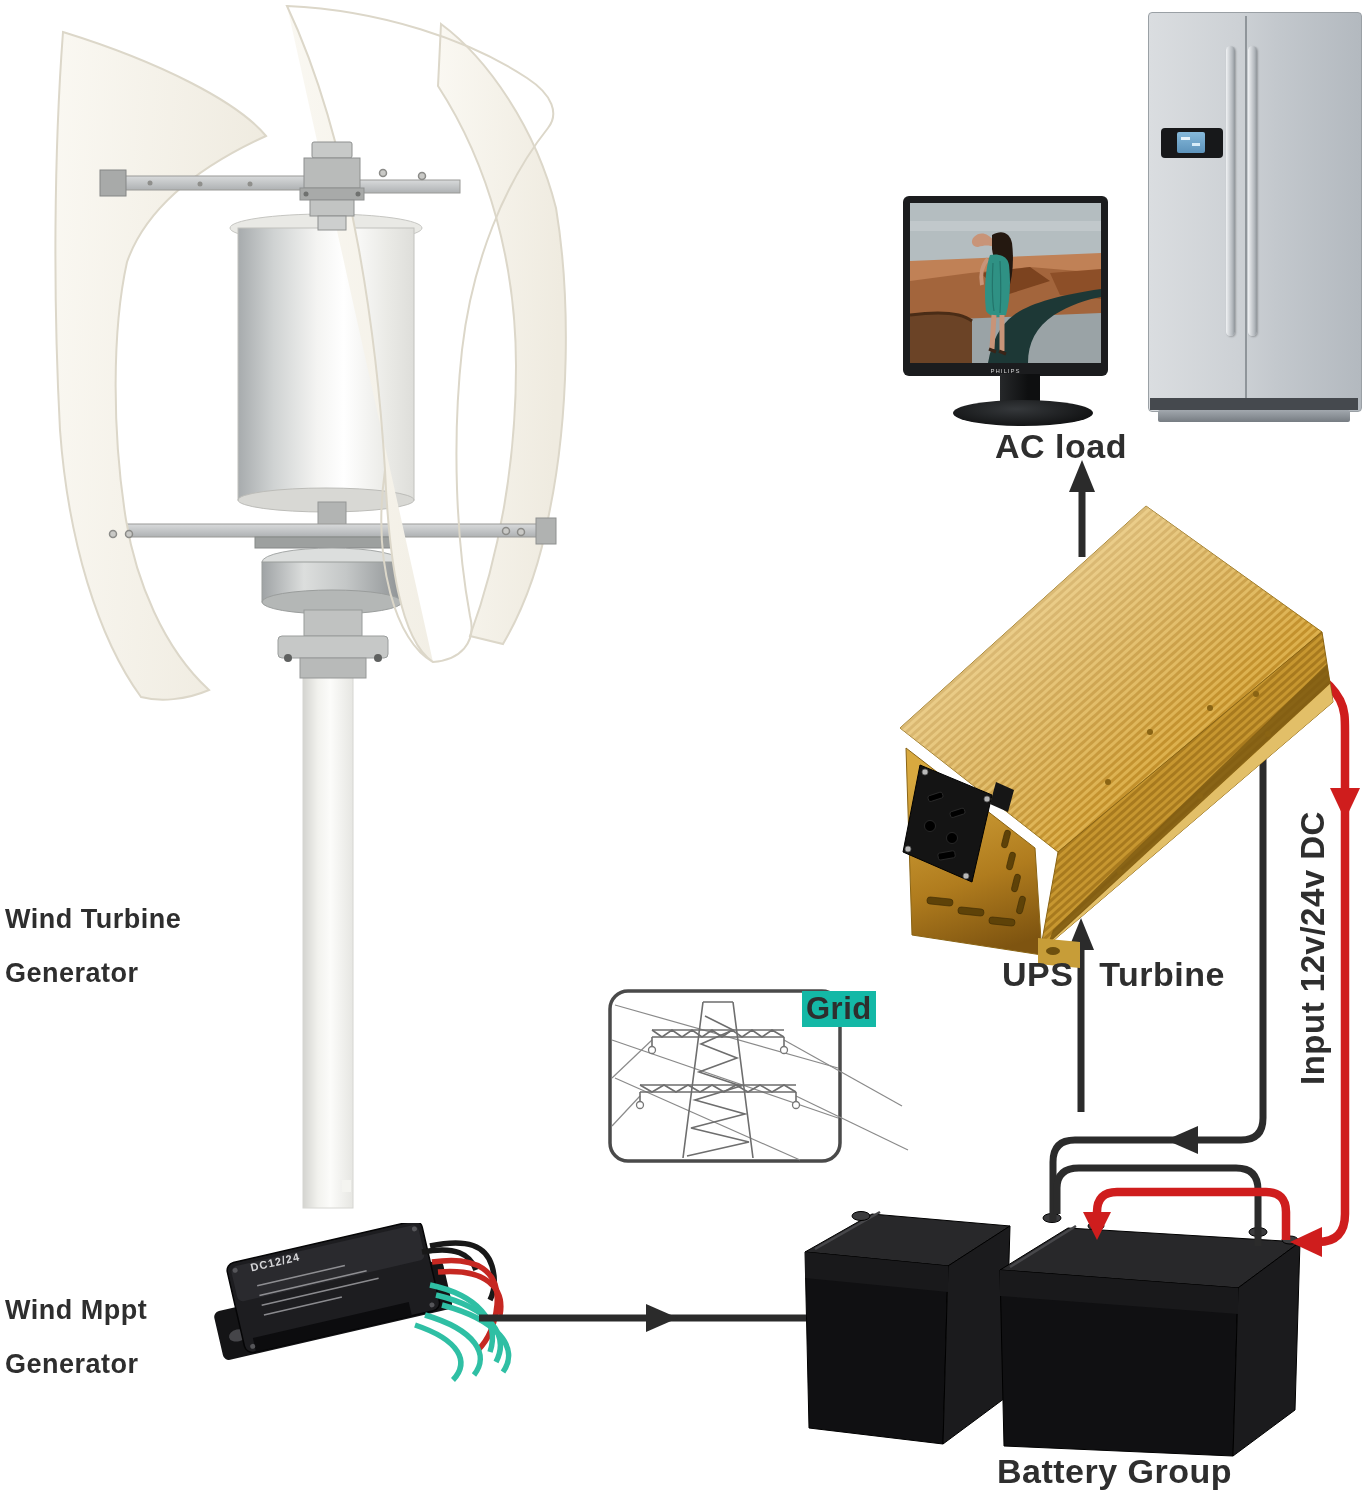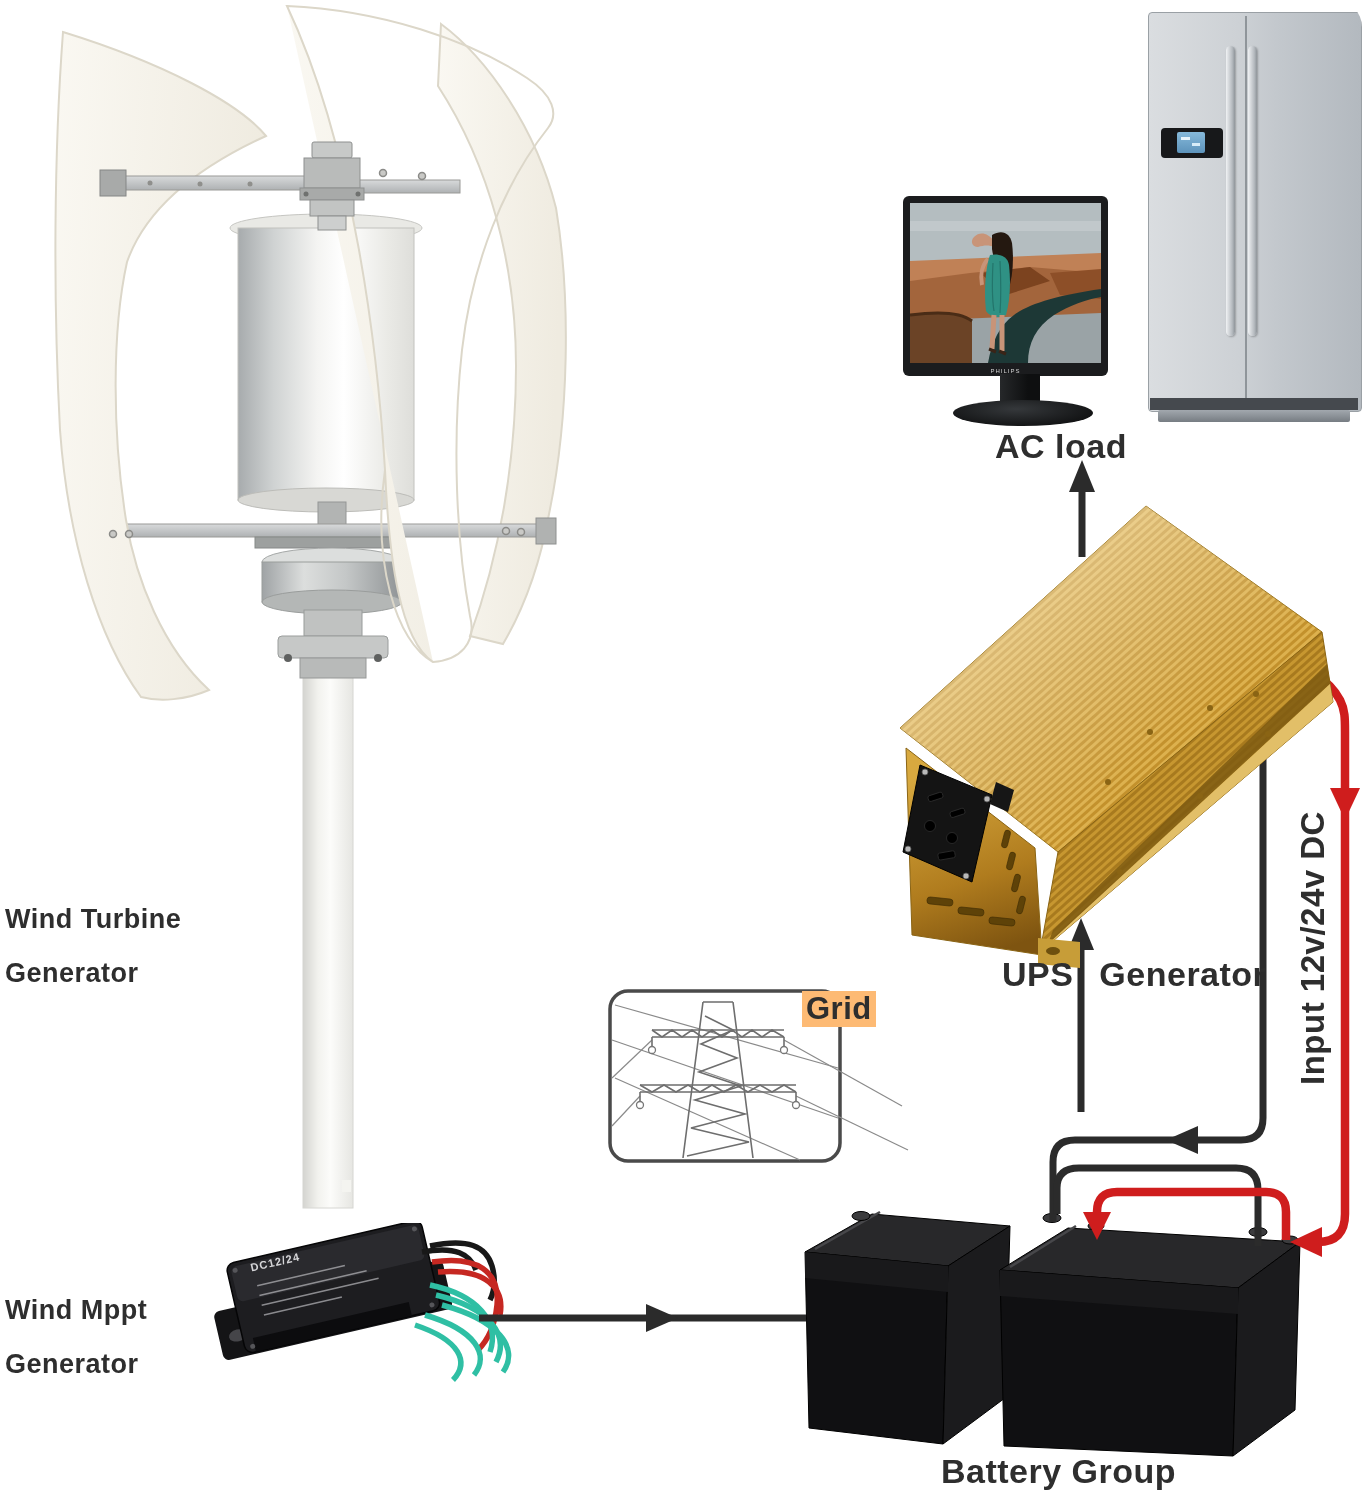--- a/index.html
+++ b/index.html
@@ -1,31 +1,31 @@
 <!DOCTYPE html>
 <html style="--wire_black: #2b2b2b; --wire_red: #cf1d1d; --label_text: #2e2e2e; --inverter_gold: #d2a23c; --controller_wire_teal: #2fbfa4; --blade_cream: #f6f3ec; --battery_black: #151517; --fridge_silver: #c9cdd2;"><head>
 <meta charset="utf-8">
 <style>
   html,body{margin:0;padding:0;background:#fff;}
   .canvas{position:relative;width:1362px;height:1500px;background:#fff;overflow:hidden;
-          font-family:"Liberation Sans",sans-serif;border-radius:27px;}
+          font-family:"Liberation Sans",sans-serif;}
   .abs{position:absolute;}
   svg{display:block;}
   
   .w-b{stroke:var(--wire_black);stroke-width:7;fill:none;stroke-linejoin:round;stroke-linecap:butt;}
   .w-r{stroke:var(--wire_red);stroke-width:8.5;fill:none;stroke-linejoin:round;}
   .ah-b{fill:var(--wire_black);}
   .ah-r{fill:var(--wire_red);}
   
   .lbl{position:absolute;font-weight:700;font-size:27px;line-height:1.15;color:var(--label_text);
        letter-spacing:.5px;white-space:nowrap;}
   .lbl-2line div{line-height:54px;}
   .lbl-vert{position:absolute;left:1313px;top:948px;transform:translate(-50%,-50%) rotate(-90deg);
             font-weight:700;font-size:33px;color:var(--label_text);letter-spacing:.5px;white-space:nowrap;}
-  .lbl-grid{background:#fdba74;padding:0 4px;font-size:31px;}
+  .lbl-grid{background:#14b8a6;padding:0 4px;font-size:31px;}
   .ctrl-model{position:absolute;left:250px;top:1256px;transform:rotate(-13deg);
               font-weight:700;font-size:11px;letter-spacing:1px;color:#d6d6d8;}
   
   .monitor{left:903px;top:196px;width:208px;height:236px;}
   .mon-frame{left:0;top:0;width:205px;height:180px;background:#1b1c1e;border-radius:6px;}
   .mon-screen{left:7px;top:7px;width:191px;height:160px;overflow:hidden;background:#9aa3a6;}
   .mon-brand{left:0;right:0;bottom:2px;text-align:center;font-size:6px;letter-spacing:1px;color:#cfcfcf;}
   .mon-neck{left:97px;top:178px;width:40px;height:28px;background:linear-gradient(90deg,#26282a,#0e0f10 70%);}
   .mon-base{left:50px;top:204px;width:140px;height:26px;border-radius:50%;
             background:radial-gradient(ellipse at 45% 35%,#35383b,#121314 75%);}
@@ -346,33 +346,33 @@
       <circle cx="1210" cy="708" r="3"></circle>
         <circle cx="1256" cy="694" r="3"></circle>
       <circle cx="1120" cy="872" r="3"></circle>
         <circle cx="1200" cy="796" r="3"></circle>
         <circle cx="1268" cy="734" r="3"></circle>
     </g>
   </svg>
 
   <div class="lbl" style="left:995px;top:427px;font-size:34px">AC load</div>
 
-  <div class="lbl" style="left:1002px;top:955px;font-size:34px;word-spacing:16px">UPS Generator</div>
+  <div class="lbl" style="left:1002px;top:955px;font-size:34px;word-spacing:16px">UPS Turbine</div>
 
   <div class="lbl-vert">Input 12v/24v DC</div>
 
   <div class="lbl lbl-grid" style="left:802px;top:991px">Grid</div>
 
   <div class="lbl lbl-2line" style="left:5px;top:892px">
     <div>Wind Turbine</div>
     <div>Generator</div>
   </div>
 
   <div class="lbl lbl-2line" style="left:5px;top:1283px">
     <div>Wind Mppt</div>
     <div>Generator</div>
   </div>
 
-  <div class="lbl" style="left:941px;top:1452px;font-size:34px">Battery Group</div>
+  <div class="lbl" style="left:997px;top:1452px;font-size:34px">Battery Group</div>
 
   <div class="ctrl-model">DC12/24</div>
 
 </div>
 
 </body></html>

